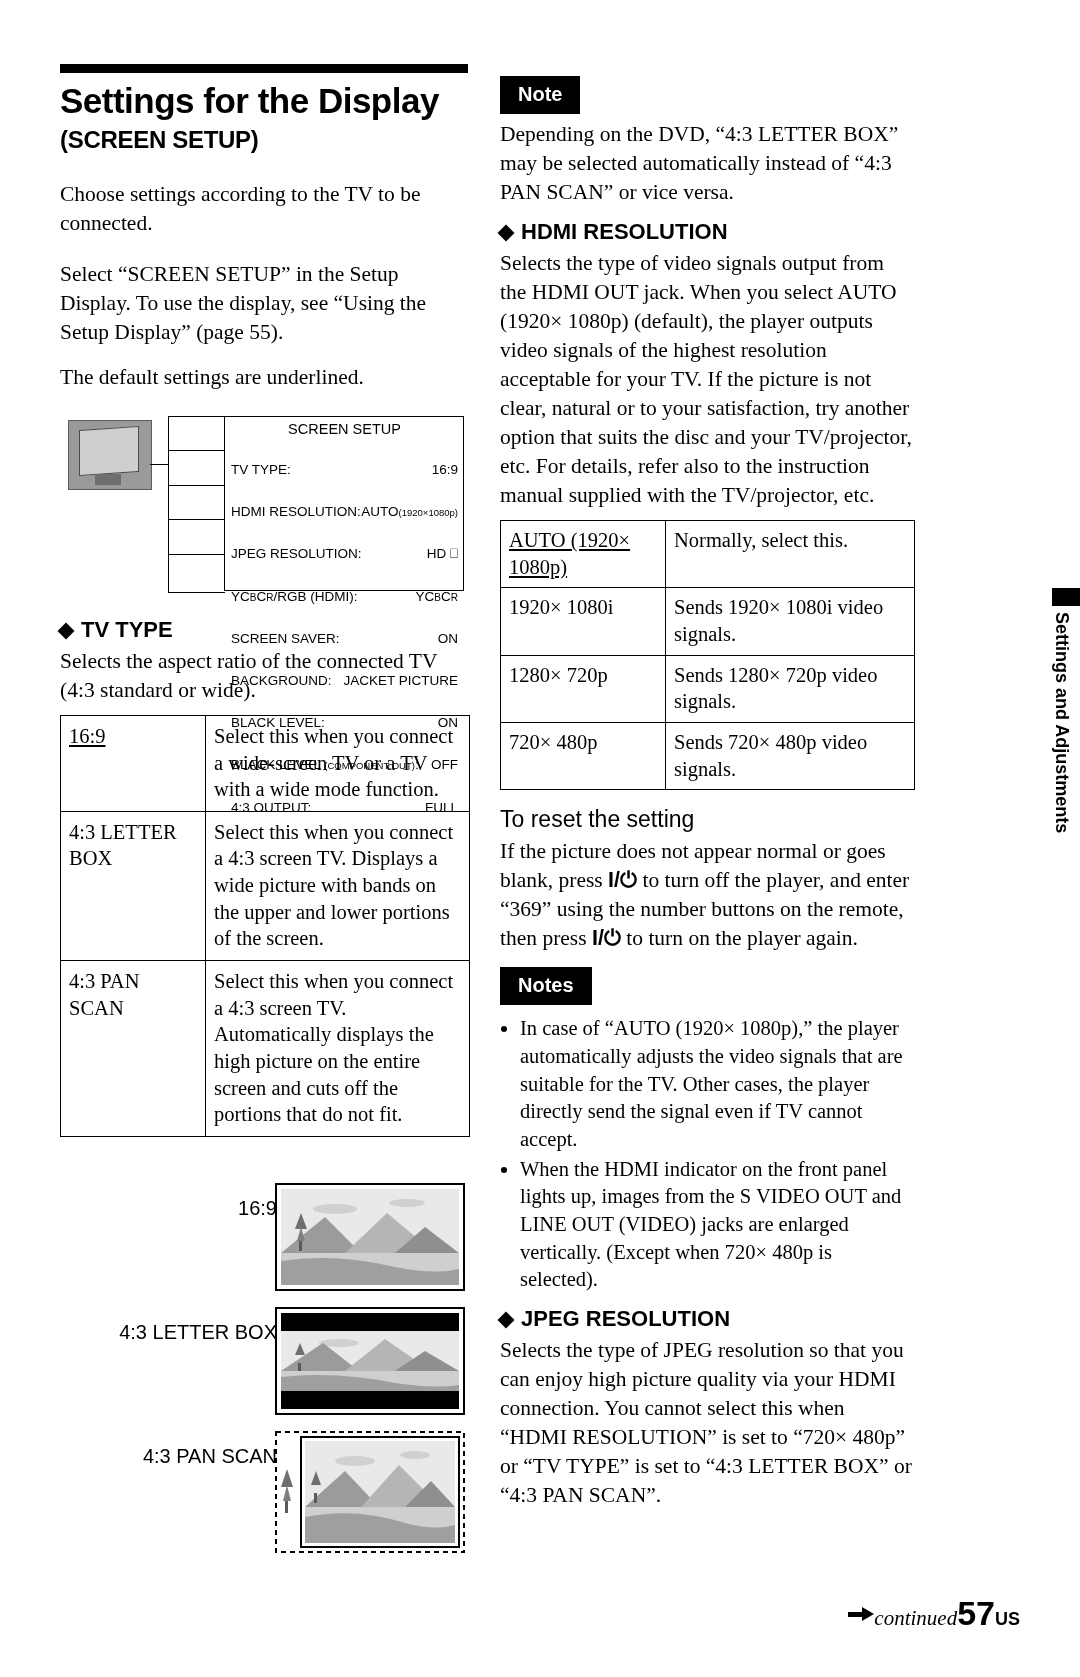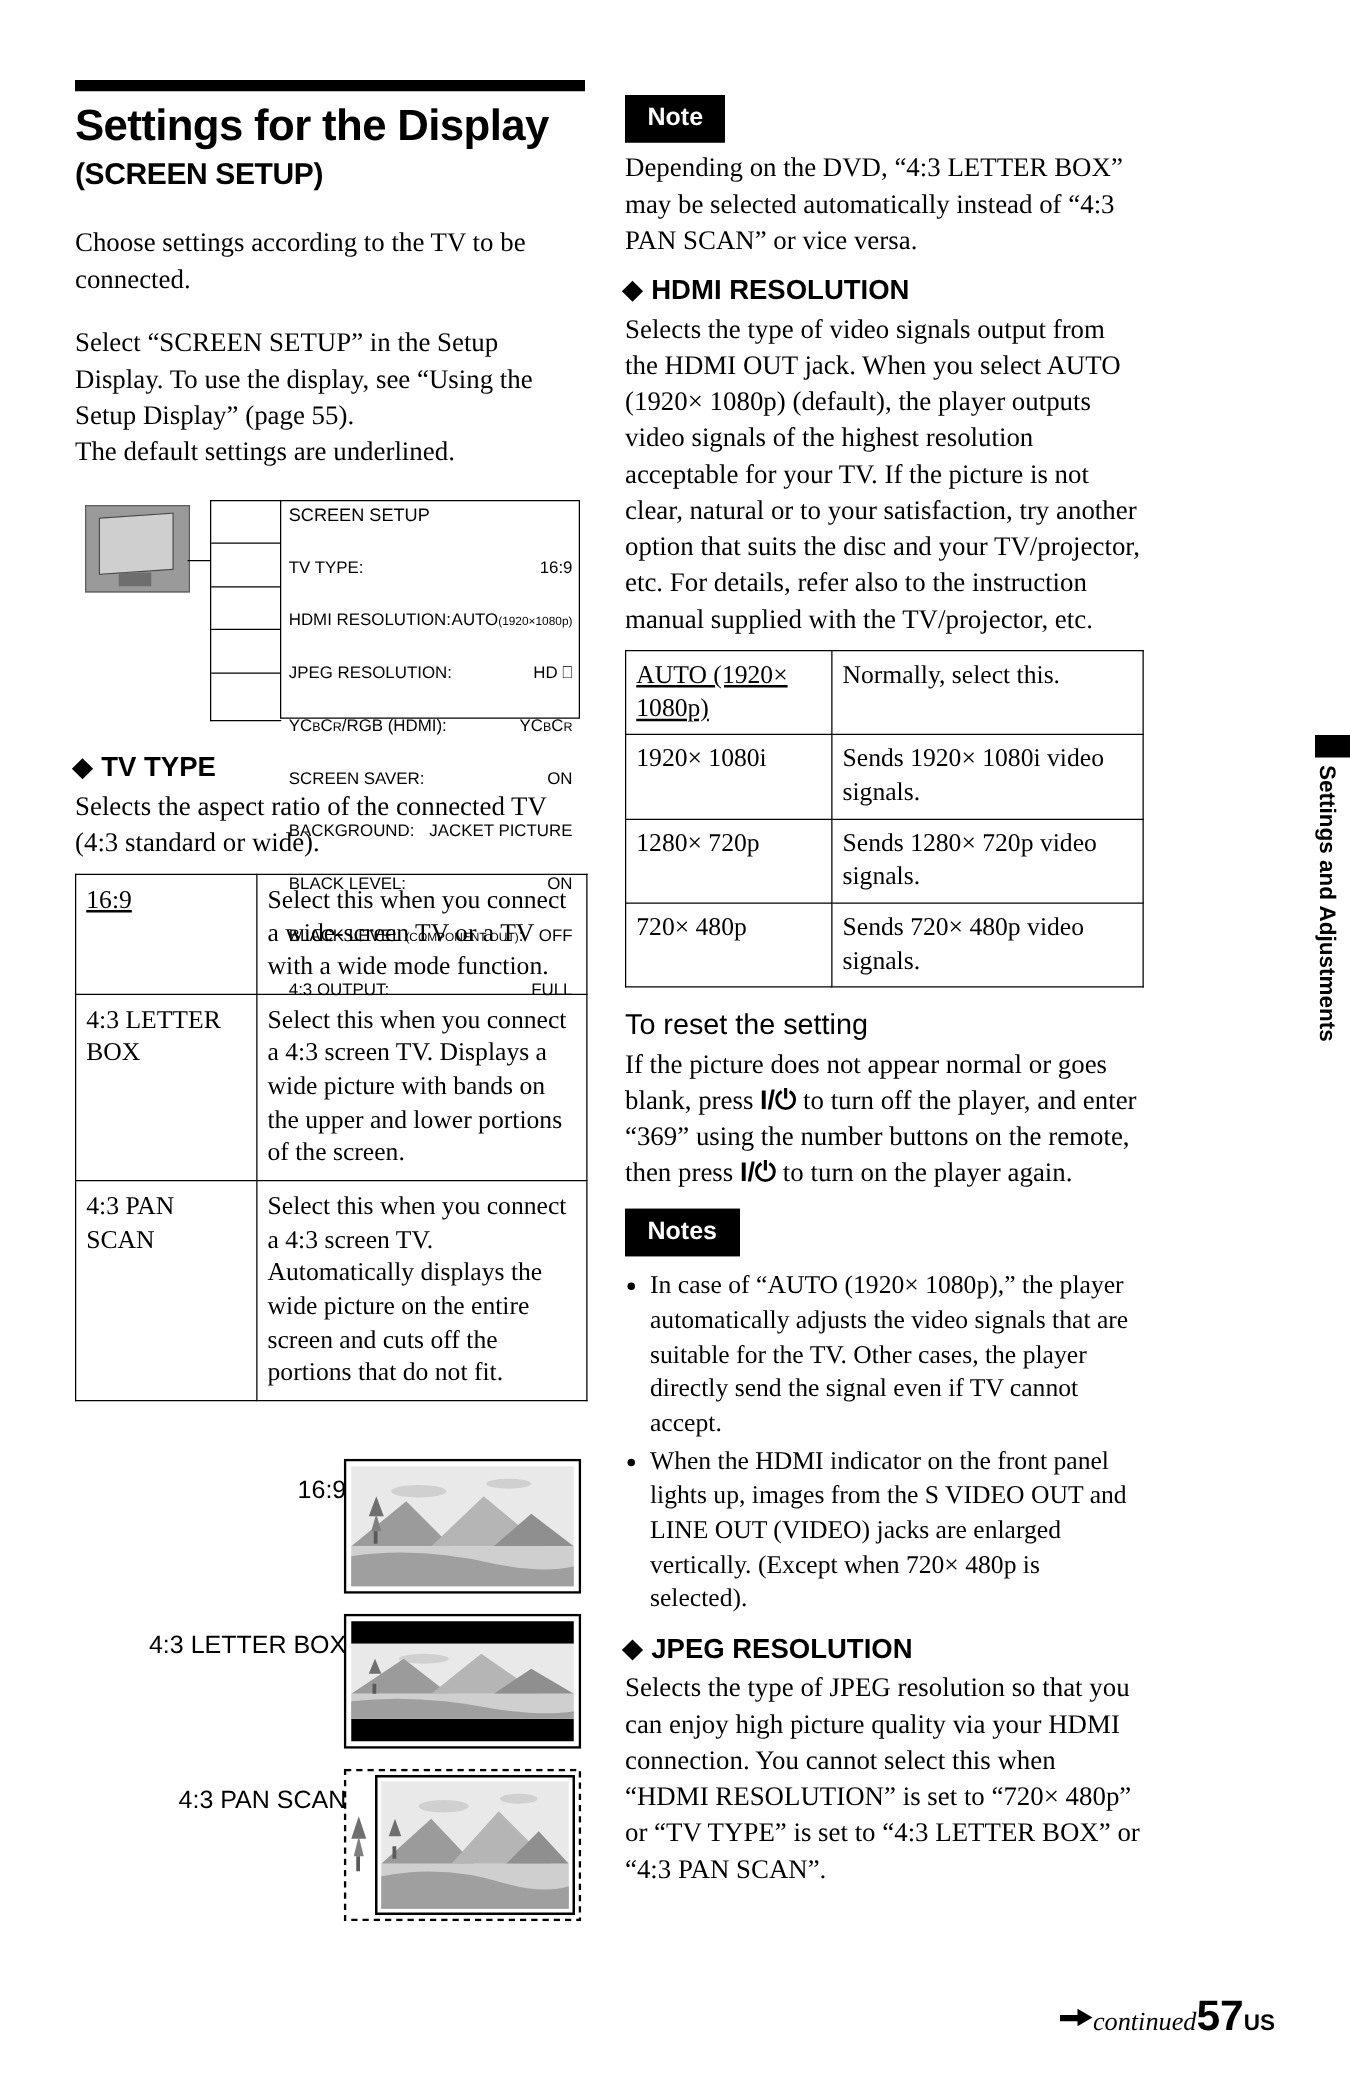--- a/index.html
+++ b/index.html
@@ -47,27 +47,28 @@
     font-weight: bold;
     font-size: 24px;
     letter-spacing: -0.3px;
     margin: 0 0 26px 0;
   }
   p.body {
     font-size: 21.5px;
     line-height: 1.35;
     margin: 0 0 22px 0;
   }
-  p.body.tight { margin-bottom: 0; }
+  p.body.tight { margin-bottom: 16px; }
   
   .setup-illus {
     position: relative;
     width: 408px;
     height: 185px;
     margin: 6px 0 18px 0;
+    text-align: center;
   }
   .tv-icon {
     position: absolute;
     left: 8px;
     top: 6px;
     width: 82px;
     height: 68px;
     background: #9a9a9a;
     border: 1px solid #5c5c5c;
   }
@@ -405,21 +406,21 @@
           <tr>
         <td class="key"><span class="underlined">16:9</span></td>
         <td>Select this when you connect a wide-screen TV or a TV with a wide mode function.</td>
       </tr>
       <tr>
         <td class="key">4:3 LETTER BOX</td>
         <td>Select this when you connect a 4:3 screen TV. Displays a wide picture with bands on the upper and lower portions of the screen.</td>
       </tr>
       <tr>
         <td class="key">4:3 PAN SCAN</td>
-        <td>Select this when you connect a 4:3 screen TV. Automatically displays the wide picture on the entire screen and cuts off the portions that do not fit.</td>
+        <td>Select this when you connect a 4:3 screen TV. Automatically displays the high picture on the entire screen and cuts off the portions that do not fit.</td>
       </tr>
     </tbody>
       </table>
 
     <div class="samples">
 
       <div class="sample-label" style="top:36px;">16:9</div>
       <div class="pic" style="top:22px;">
         <svg width="190" height="108" viewBox="0 0 190 108">
           <rect x="1" y="1" width="188" height="106" fill="#ffffff" stroke="#000" stroke-width="2"></rect>

